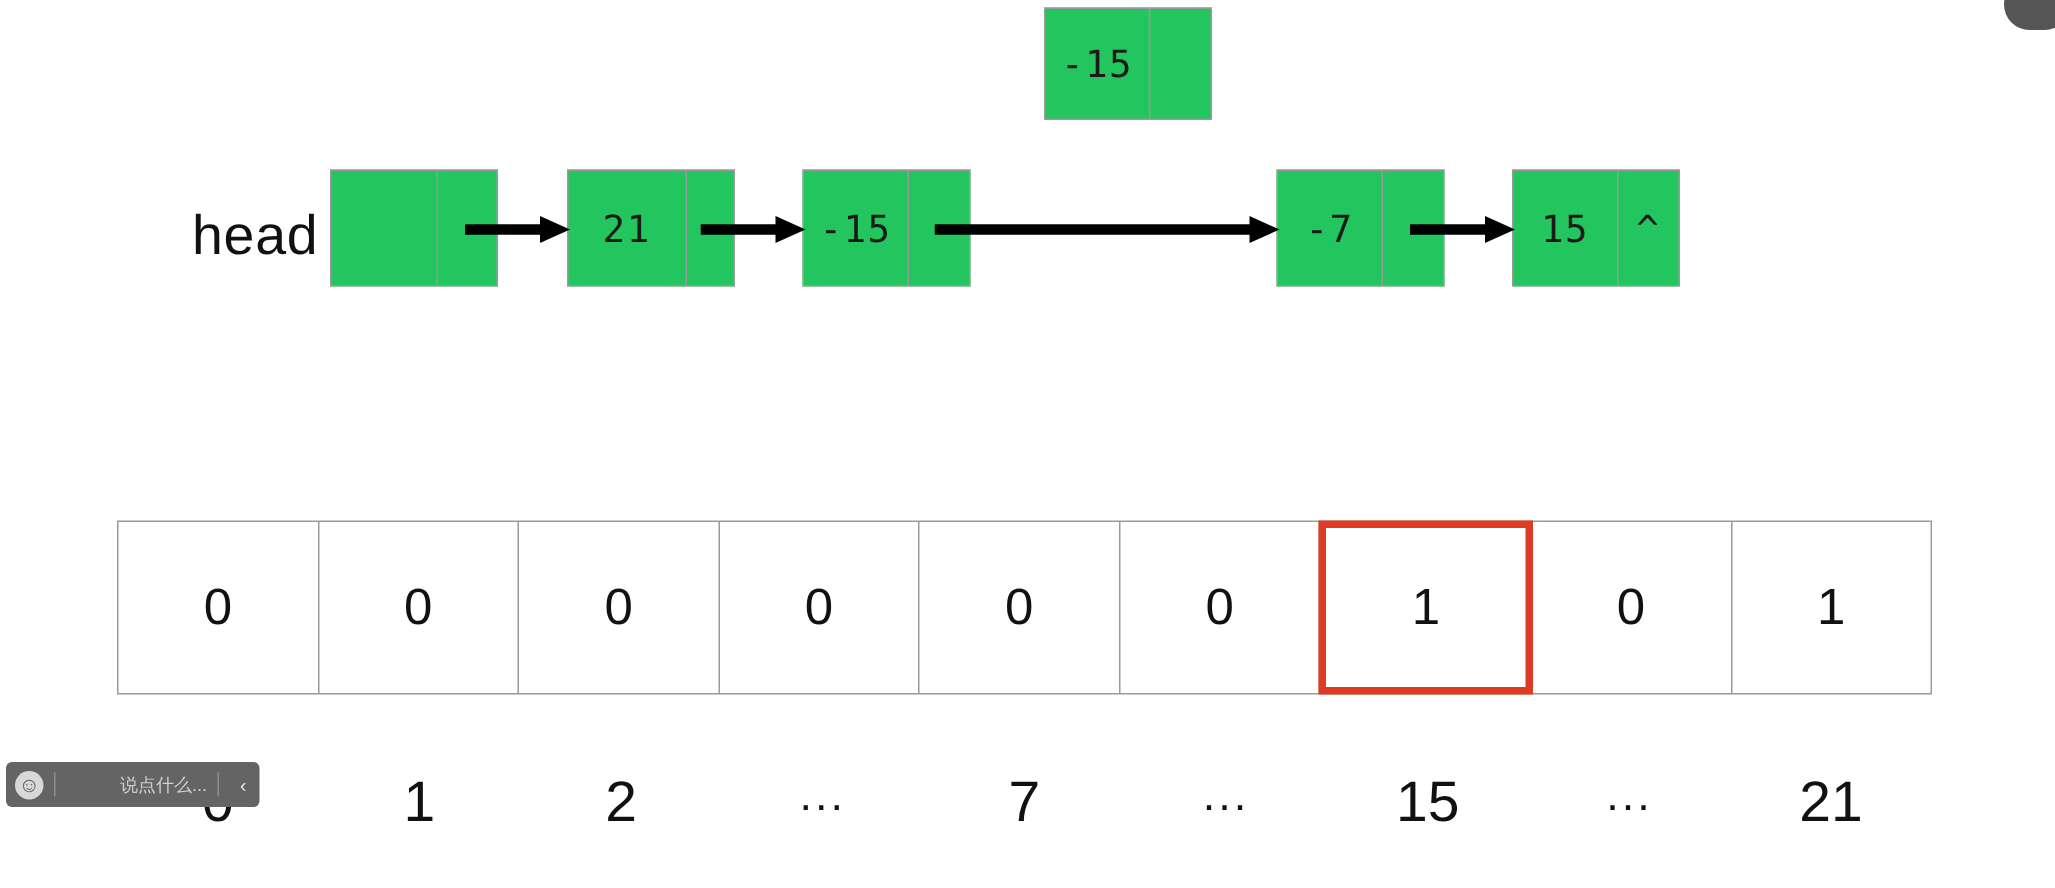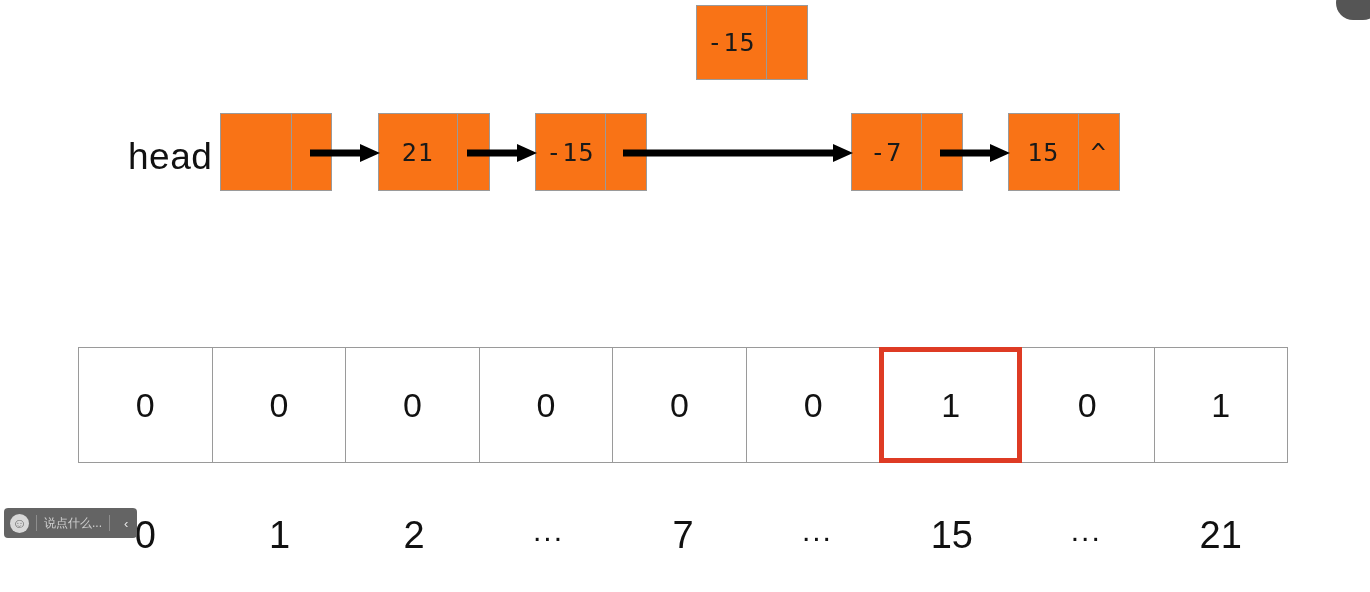--- a/index.html
+++ b/index.html
@@ -14,21 +14,21 @@
     overflow: hidden;
     font-family: "Liberation Sans", sans-serif;
     -webkit-font-smoothing: antialiased;
   }
 
   
   .node {
     position: absolute;
     box-sizing: border-box;
     border: 1px solid #9a9a9a;
-    background: #f97316;
+    background: #22c55e;
     display: flex;
   }
   .node .data-cell,
   .node .ptr-cell {
     box-sizing: border-box;
     display: flex;
     align-items: center;
     justify-content: center;
     font-family: "DejaVu Sans Mono", "Liberation Mono", monospace;
     font-size: 25px;
@@ -143,20 +143,21 @@
     width: 1px;
     height: 16px;
     background: #8e8e8e;
     margin: 0 7px;
   }
   .comment-placeholder {
     font-family: "Liberation Sans", sans-serif;
     font-size: 12px;
     color: #cfcfcf;
     white-space: nowrap;
+    margin-left: 36px;
   }
   .comment-collapse {
     font-family: "Liberation Sans", sans-serif;
     font-size: 13px;
     color: #e6e6e6;
     padding: 0 7px;
   }
 
   
   .corner-widget {

